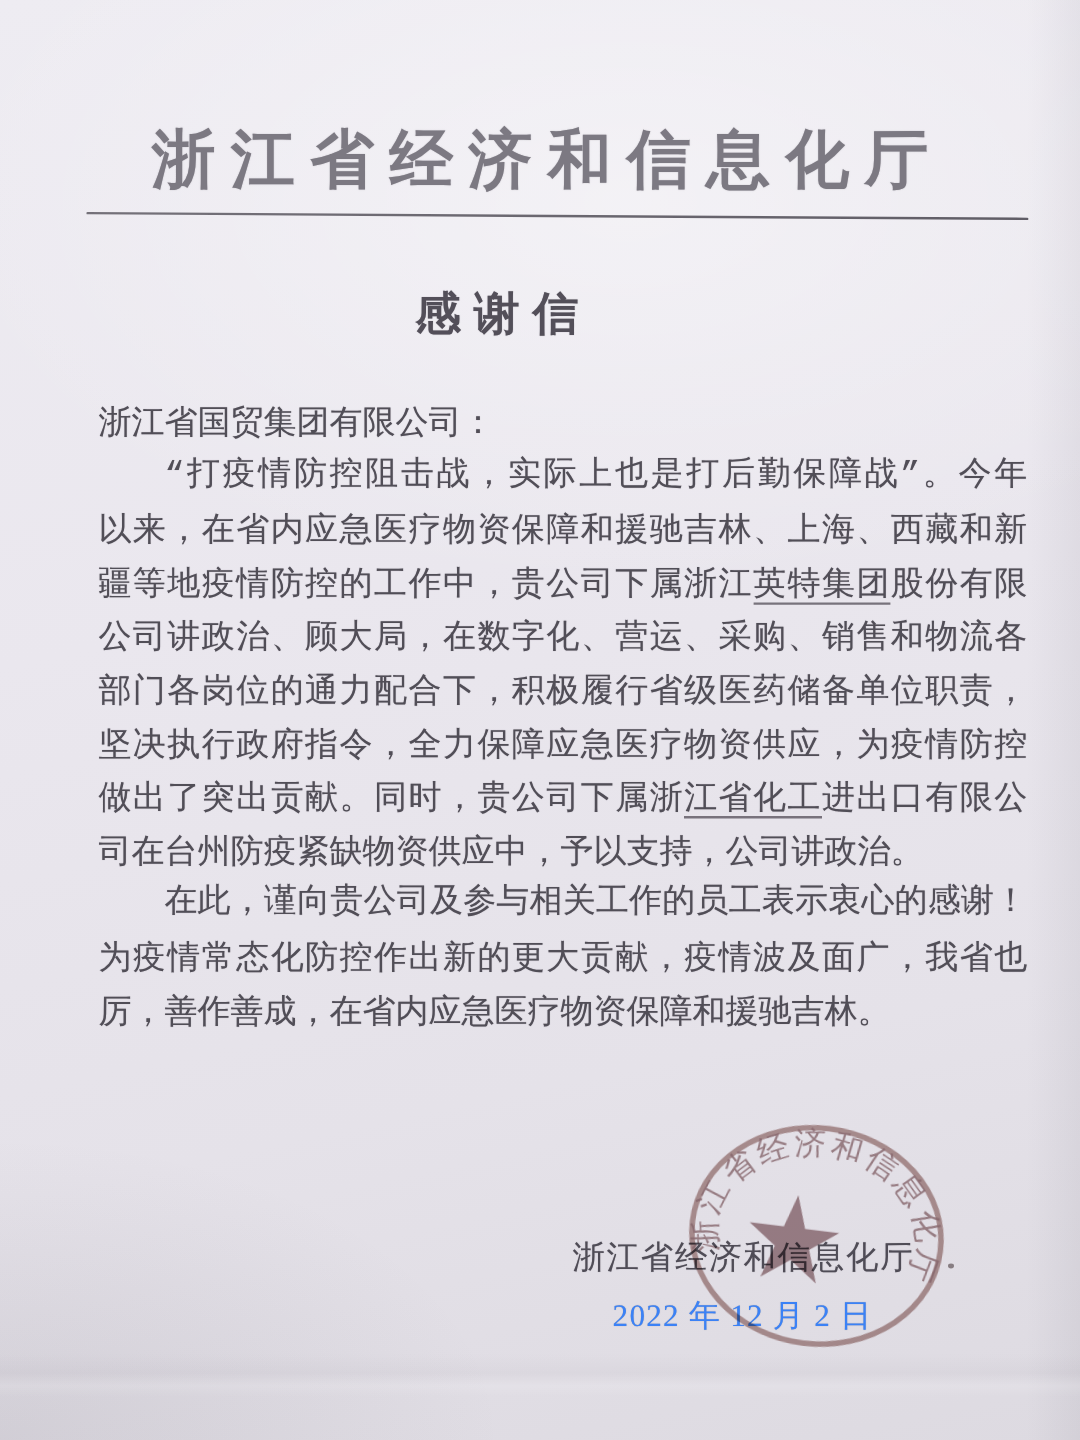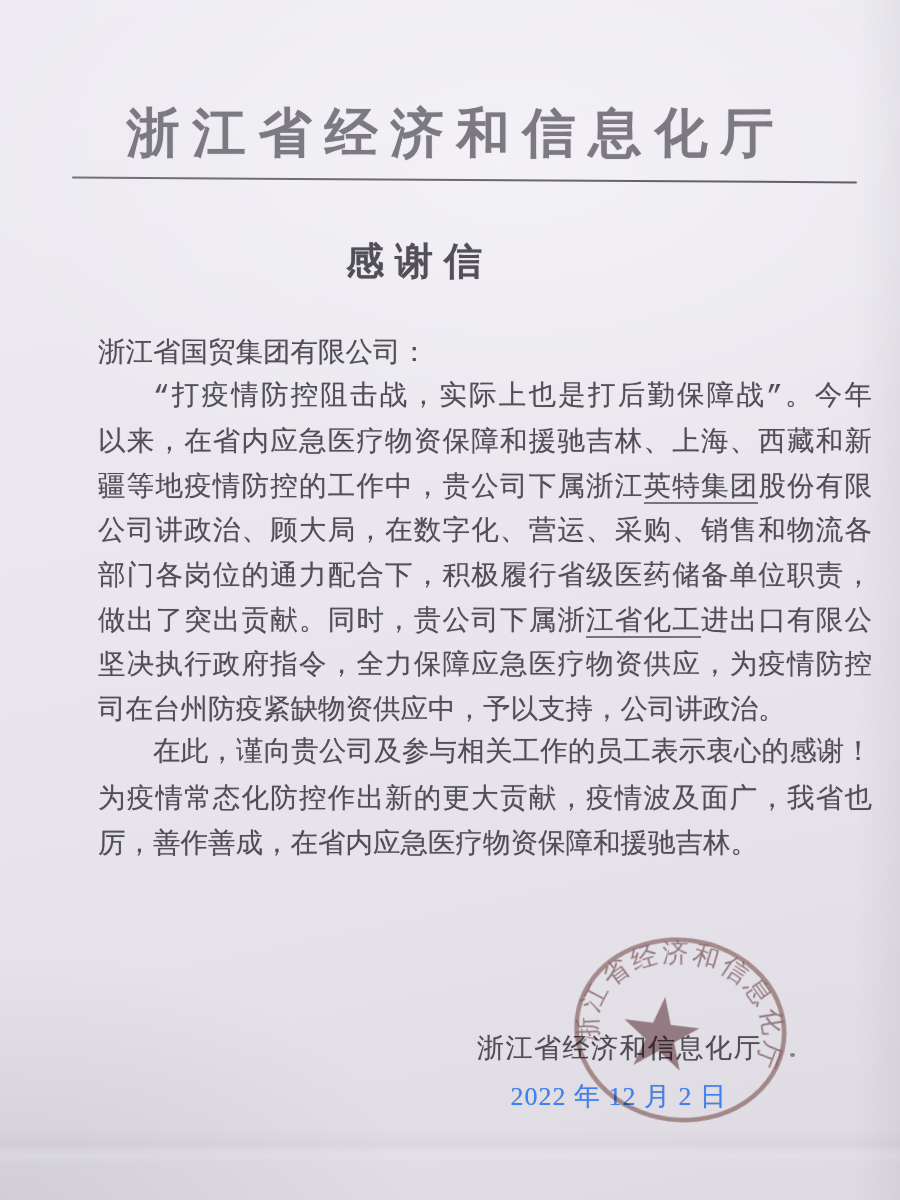--- a/index.html
+++ b/index.html
@@ -31,21 +31,21 @@
     background: linear-gradient(to right, #747179, #605d66);
     transform: rotate(0.35deg); border-radius: 2px;
   }
   .doc-title {
     position: absolute; top: 236px; left: 0; width: 828px;
     text-align: center; font-size: 38px; font-weight: 700;
     letter-spacing: 11px; text-indent: 11px;
     color: #534f59; text-shadow: 0 0 0.8px rgba(83,79,89,0.5);
   }
   .letter-body {
-    position: absolute; top: 330px; left: 98px; width: 774px;
+    position: absolute; top: 330px; left: 82px; width: 774px;
     font-size: 27.5px; line-height: 44.6px;
     color: #514e57; text-shadow: 0 0 0.8px rgba(90,85,95,0.45);
   }
   .letter-body .line { width: 774px; }
   .letter-body .line.j { text-align: justify; text-align-last: justify; }
   .letter-body .line.indent { text-indent: 2em; font-family: Liberation Mono, monospace; }
   .u { border-bottom: 2px solid rgba(88,82,92,0.78); padding-bottom: 1px; }
   .signature-name {
     position: absolute; top: 1030px; left: 0; width: 762px;
     text-align: right; font-size: 27px; letter-spacing: 1.5px;
@@ -79,22 +79,22 @@
 <div class="doc-title">感谢信</div>
 
 <div class="letter-body">
   <div class="line">浙江省国贸集团有限公司：</div>
   <div id="body-lines">
       <div class="line j indent"><span>“打疫情防控阻击战，实际上也是打后勤保障战”。今年</span></div>
       <div class="line j"><span>以来，在省内应急医疗物资保障和援驰吉林、上海、西藏和新</span></div>
       <div class="line j"><span>疆等地疫情防控的工作中，贵公司下属浙江</span><span class="u">英特集团</span><span>股份有限</span></div>
       <div class="line j"><span>公司讲政治、顾大局，在数字化、营运、采购、销售和物流各</span></div>
       <div class="line j"><span>部门各岗位的通力配合下，积极履行省级医药储备单位职责，</span></div>
+      <div class="line j"><span>坚决执行政府指令，全力保障应急医疗物资供应，为疫情防控</span></div>
       <div class="line j"><span>做出了突出贡献。同时，贵公司下属浙</span><span class="u">江省化工</span><span>进出口有限公</span></div>
-      <div class="line j"><span>坚决执行政府指令，全力保障应急医疗物资供应，为疫情防控</span></div>
       <div class="line"><span>司在台州防疫紧缺物资供应中，予以支持，公司讲政治。</span></div>
       <div class="line j indent"><span>在此，谨向贵公司及参与相关工作的员工表示衷心的感谢！</span></div>
       <div class="line j"><span>为疫情常态化防控作出新的更大贡献，疫情波及面广，我省也</span></div>
       <div class="line"><span>厉，善作善成，在省内应急医疗物资保障和援驰吉林。</span></div>
     </div>
 </div>
 
 <div class="signature-name">浙江省经济和信息化厅</div>
 <div class="signature-date">2022 年 12 月 2 日</div>
 

